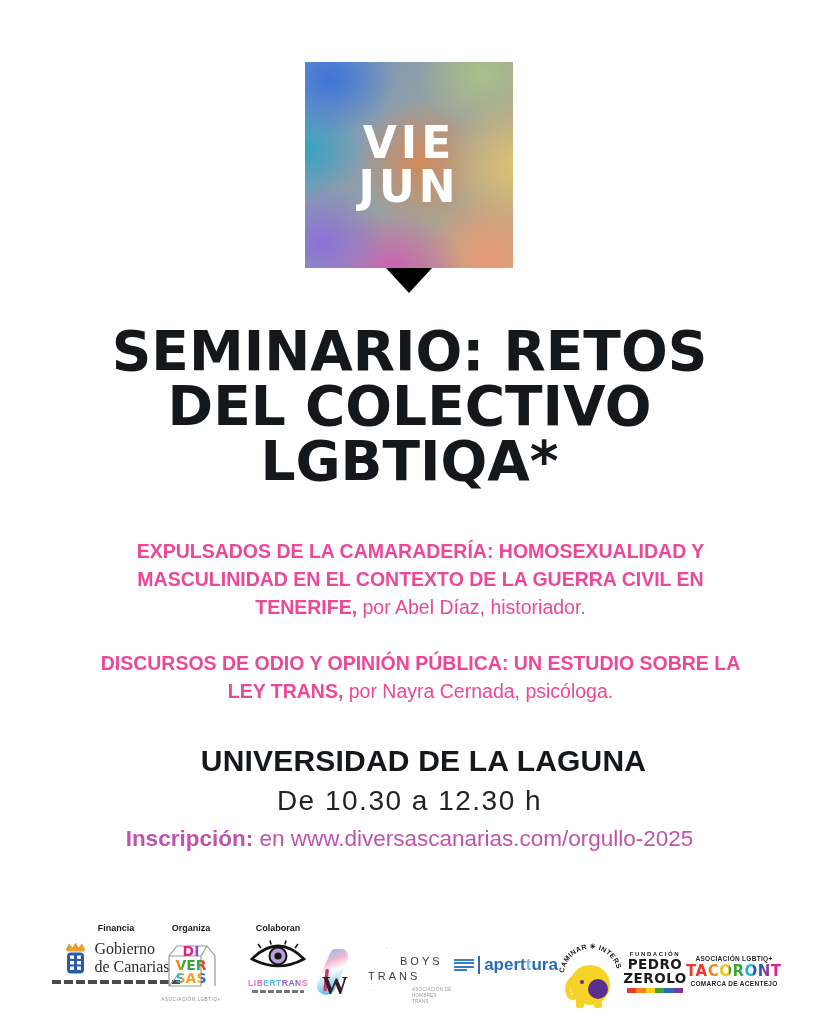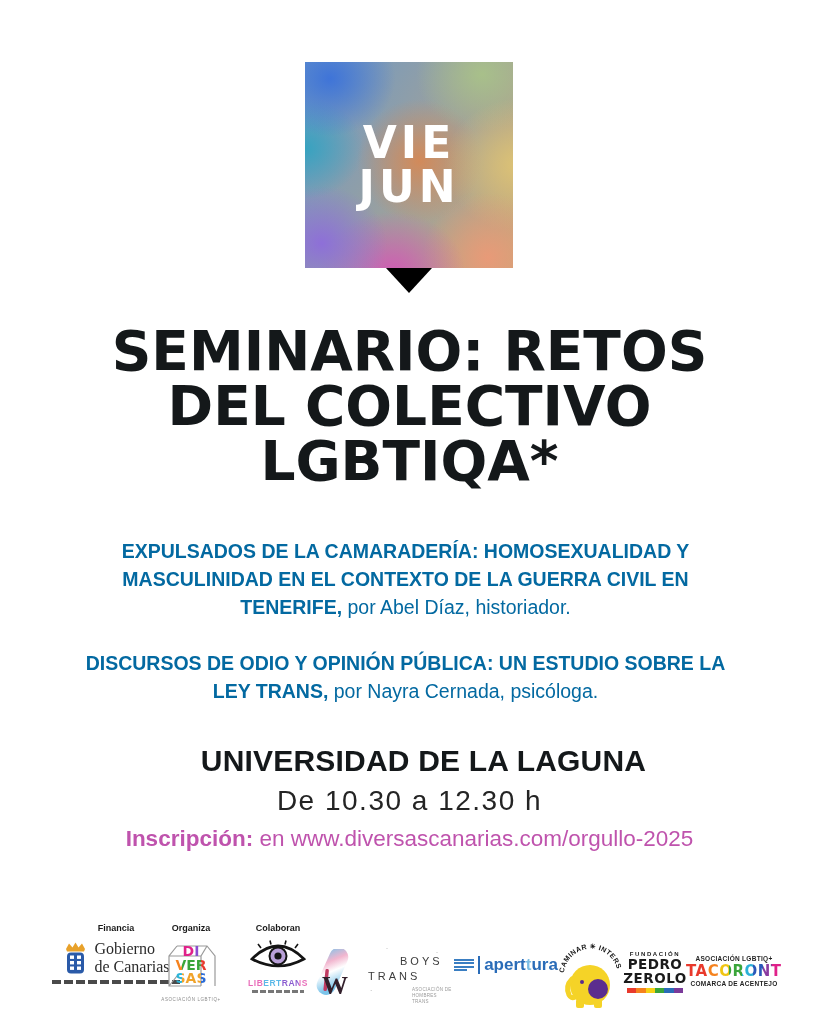--- a/index.html
+++ b/index.html
@@ -31,22 +31,22 @@
     border-left:23px solid transparent; border-right:23px solid transparent;
     border-top:25px solid #000000; }
 
   
   .title { position:absolute; top:324px; left:0; width:100%; text-align:center;
     font-family:"DejaVu Sans", sans-serif; font-weight:bold;
     font-size:55px; line-height:1.0; color:#14181a; letter-spacing:0px; }
   .title span { display:block; }
 
   
-  .talks { position:absolute; top:537px; left:81px; width:649px; text-align:center;
-    font-size:19.5px; line-height:28px; color:#0369a1; }
+  .talks { position:absolute; top:537px; left:96px; width:649px; text-align:center;
+    font-size:19.5px; line-height:28px; color:#ec4899; }
   .talk + .talk { margin-top:28px; }
   .talk-title { font-weight:bold; }
   .talk-byline { font-weight:normal; }
 
   
   .venue { position:absolute; top:744px; left:0; width:100%; text-align:center; }
   .venue-name { font-size:30px; font-weight:bold; color:#14181a; letter-spacing:0.2px;padding-left:28px; }
   .venue-time { font-size:28px; font-weight:normal; color:#242424; letter-spacing:1.5px; margin-top:7px; }
   .registration { font-size:22.5px; color:#bf53ad; margin-top:9px; }
   .registration .reg-label { font-weight:bold; }

